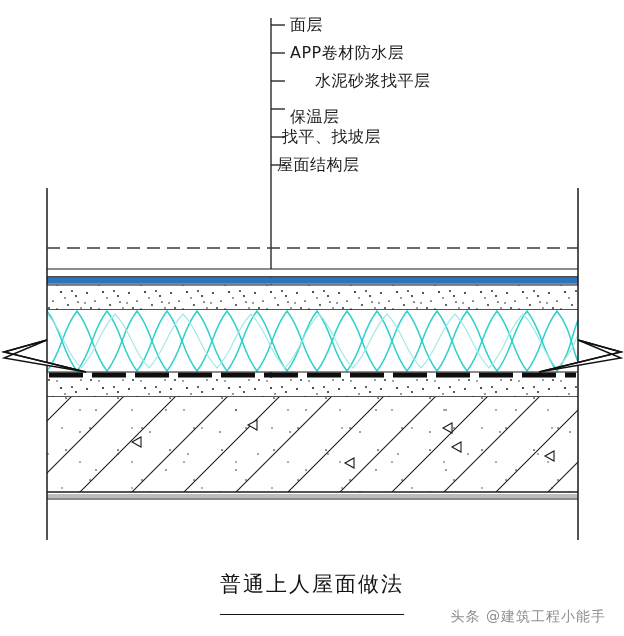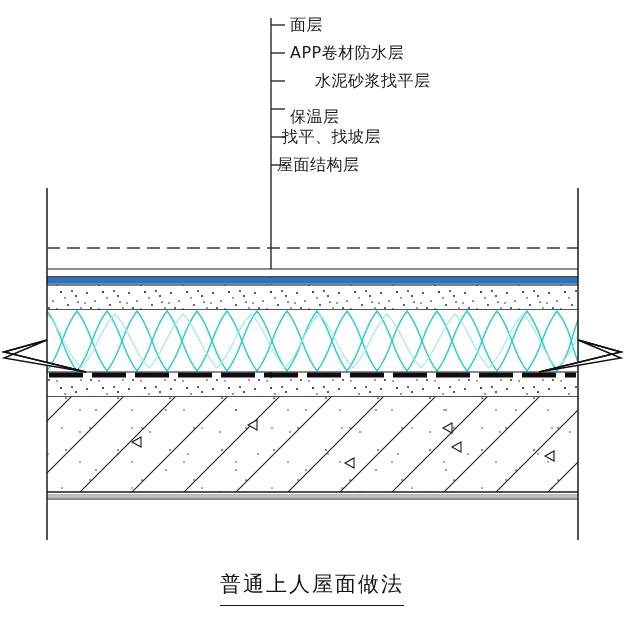--- a/index.html
+++ b/index.html
@@ -28,21 +28,21 @@
     left:0;right:0;
     top:570px;
     text-align:center;
     font-family:"DejaVu Sans","Liberation Sans",sans-serif;
     font-size:21px;
     letter-spacing:2px;
     color:#141414;
   }
   #caption span{
     border-bottom:1.5px solid #141414;
-    padding-bottom:9px;
+    padding-bottom:18px;
   }
   #watermark{
     position:absolute;
     right:18px;
     bottom:10px;
     font-family:"DejaVu Sans","Liberation Sans",sans-serif;
     font-size:14px;
     color:#8d8d8d;
     letter-spacing:1px;
     white-space:nowrap;
@@ -223,14 +223,15 @@
   <div class="lbl" style="left:290px;top:45px;">APP卷材防水层</div>
   <div class="lbl" style="left:279px;top:73px;margin-left:36px;">水泥砂浆找平层</div>
   <div class="lbl" style="left:290px;top:109px;">保温层</div>
   <div class="lbl" style="left:282px;top:129px;">找平、找坡层</div>
   <div class="lbl" style="left:277px;top:157px;">屋面结构层</div>
 
   <div id="caption">
     <span>普通上人屋面做法</span>
   </div>
 
+  <div id="watermark">头条 @建筑工程小能手</div>
 
 </div>
 
 </body></html>

